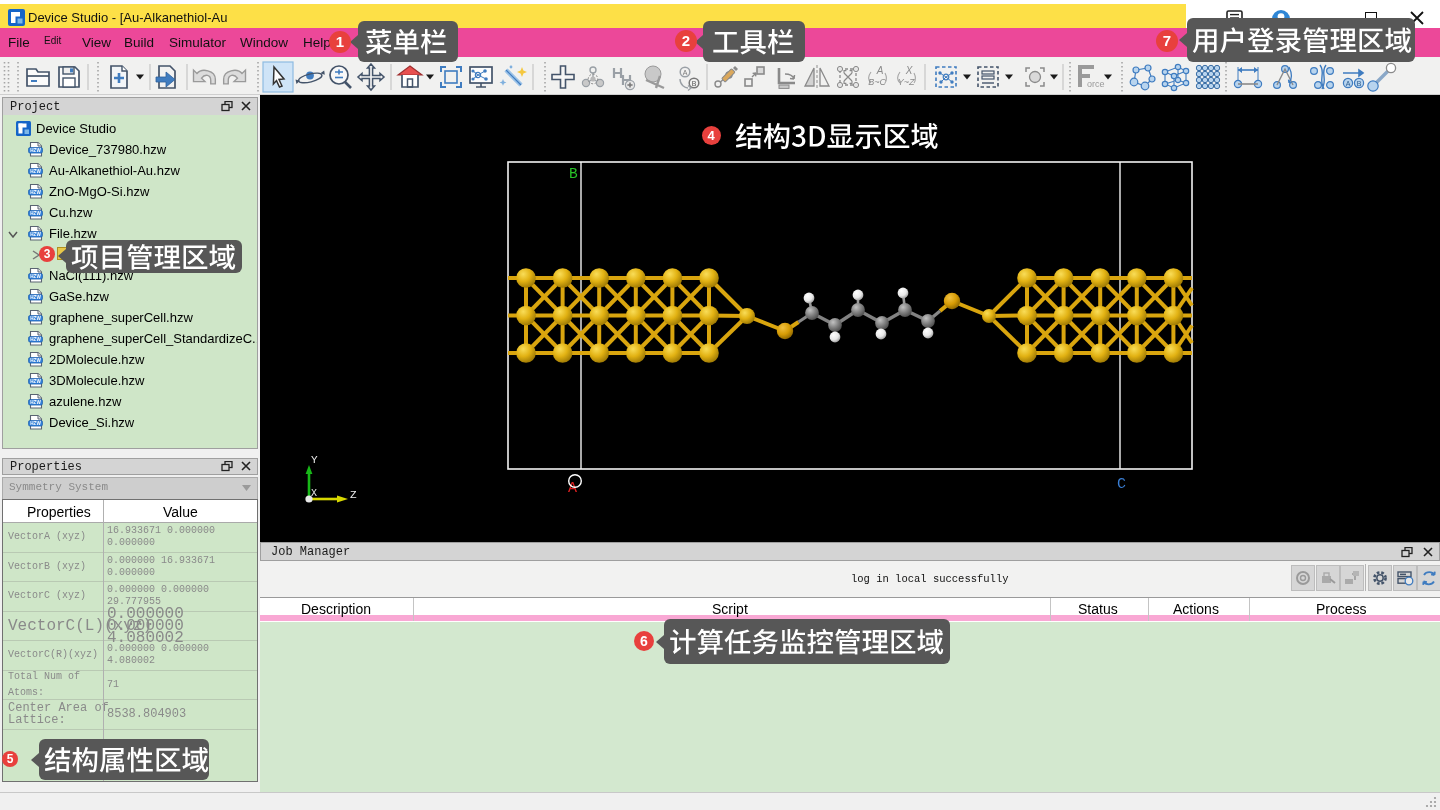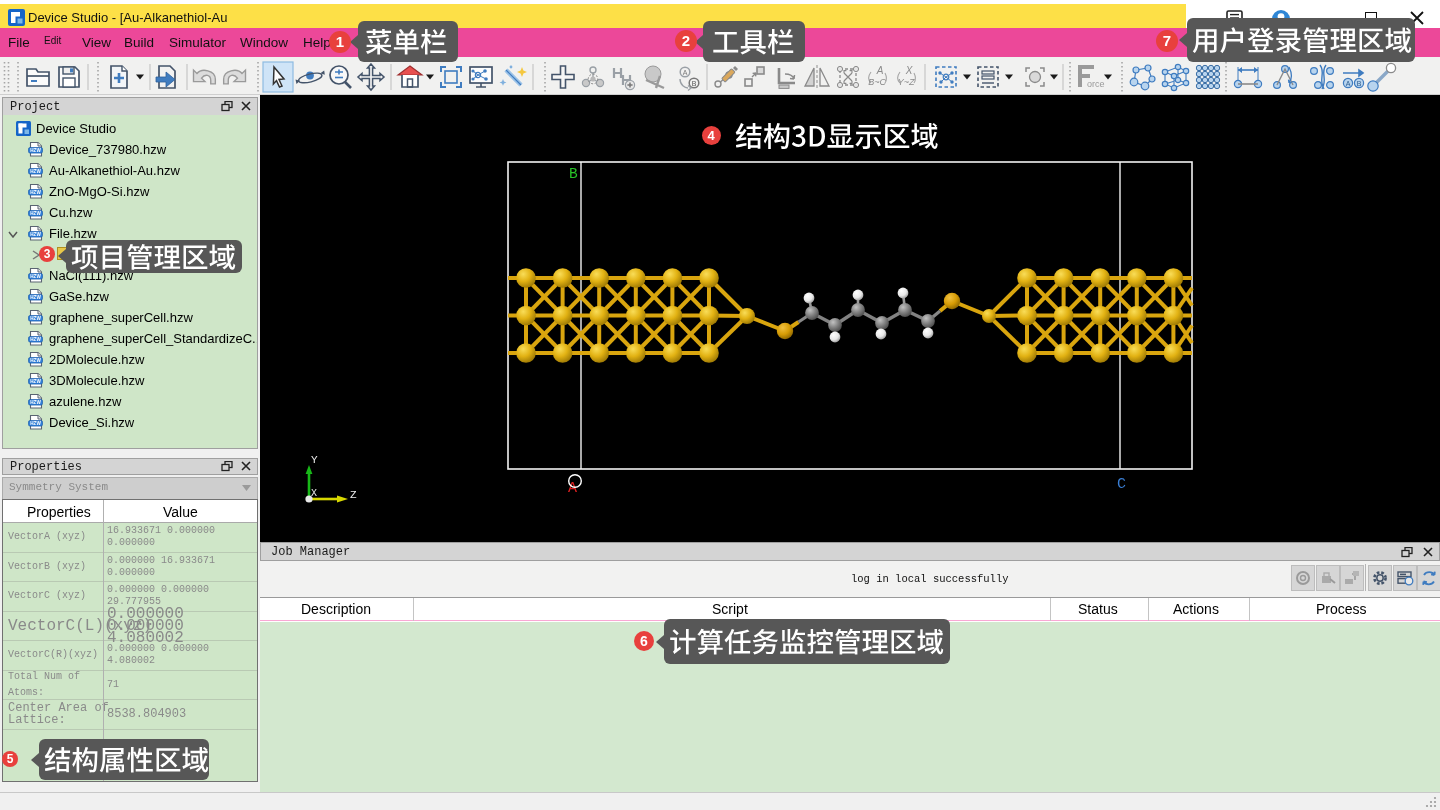--- a/index.html
+++ b/index.html
@@ -739,21 +739,21 @@
       </svg>
     </div>
 <div class="abs docktitle" style="left:260px;top:542px;width:1180px;height:19px">
  <span style="position:absolute;left:10px;top:2px">Job Manager</span>
  <svg class="dockbtns" width="34" height="12" viewBox="0 0 34 12" style="top:4px">
   <rect x="5" y="0.5" width="7" height="6" fill="none" stroke="#222" stroke-width="1.3"></rect>
   <rect x="2" y="3.5" width="7" height="6" fill="#d4d4d4" stroke="#222" stroke-width="1.3"></rect>
   <path d="M24,1 l8,8 M32,1 l-8,8" stroke="#222" stroke-width="1.6"></path>
  </svg>
 </div>
-<div class="abs" style="left:260px;top:597px;width:1180px;height:24px;background:#fff;border-top:1px solid #9a9a9a;border-bottom:1px solid #f9a8d4;font-size:14px">
+<div class="abs" style="left:260px;top:597px;width:1180px;height:24px;background:#fff;border-top:1px solid #9a9a9a;border-bottom:6px solid #f9a8d4;font-size:14px">
  <span style="position:absolute;left:41px;top:3px">Description</span>
  <span style="position:absolute;left:452px;top:3px">Script</span>
  <span style="position:absolute;left:818px;top:3px">Status</span>
  <span style="position:absolute;left:913px;top:3px">Actions</span>
  <span style="position:absolute;left:1056px;top:3px">Process</span>
  <div style="position:absolute;left:153px;top:0;width:1px;height:23px;background:#c4c4c4"></div>
  <div style="position:absolute;left:790px;top:0;width:1px;height:23px;background:#c4c4c4"></div>
  <div style="position:absolute;left:888px;top:0;width:1px;height:23px;background:#c4c4c4"></div>
  <div style="position:absolute;left:989px;top:0;width:1px;height:23px;background:#c4c4c4"></div>
 </div>

